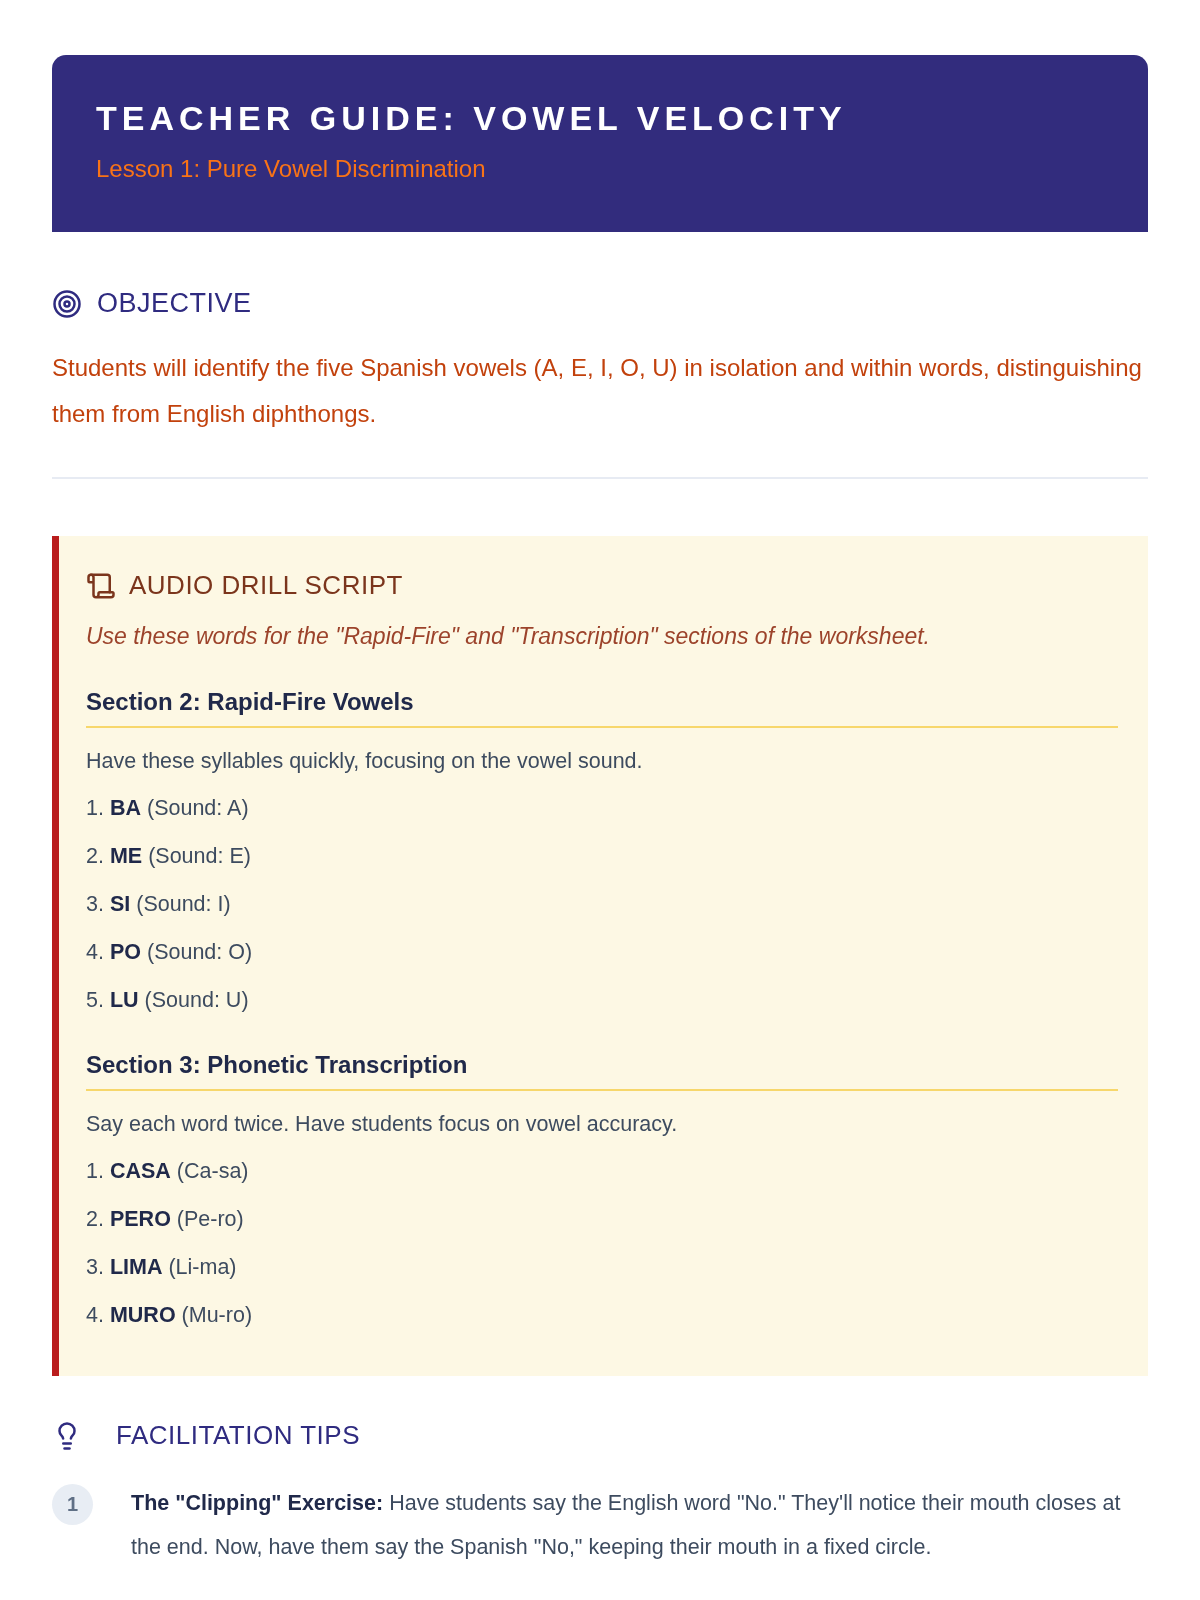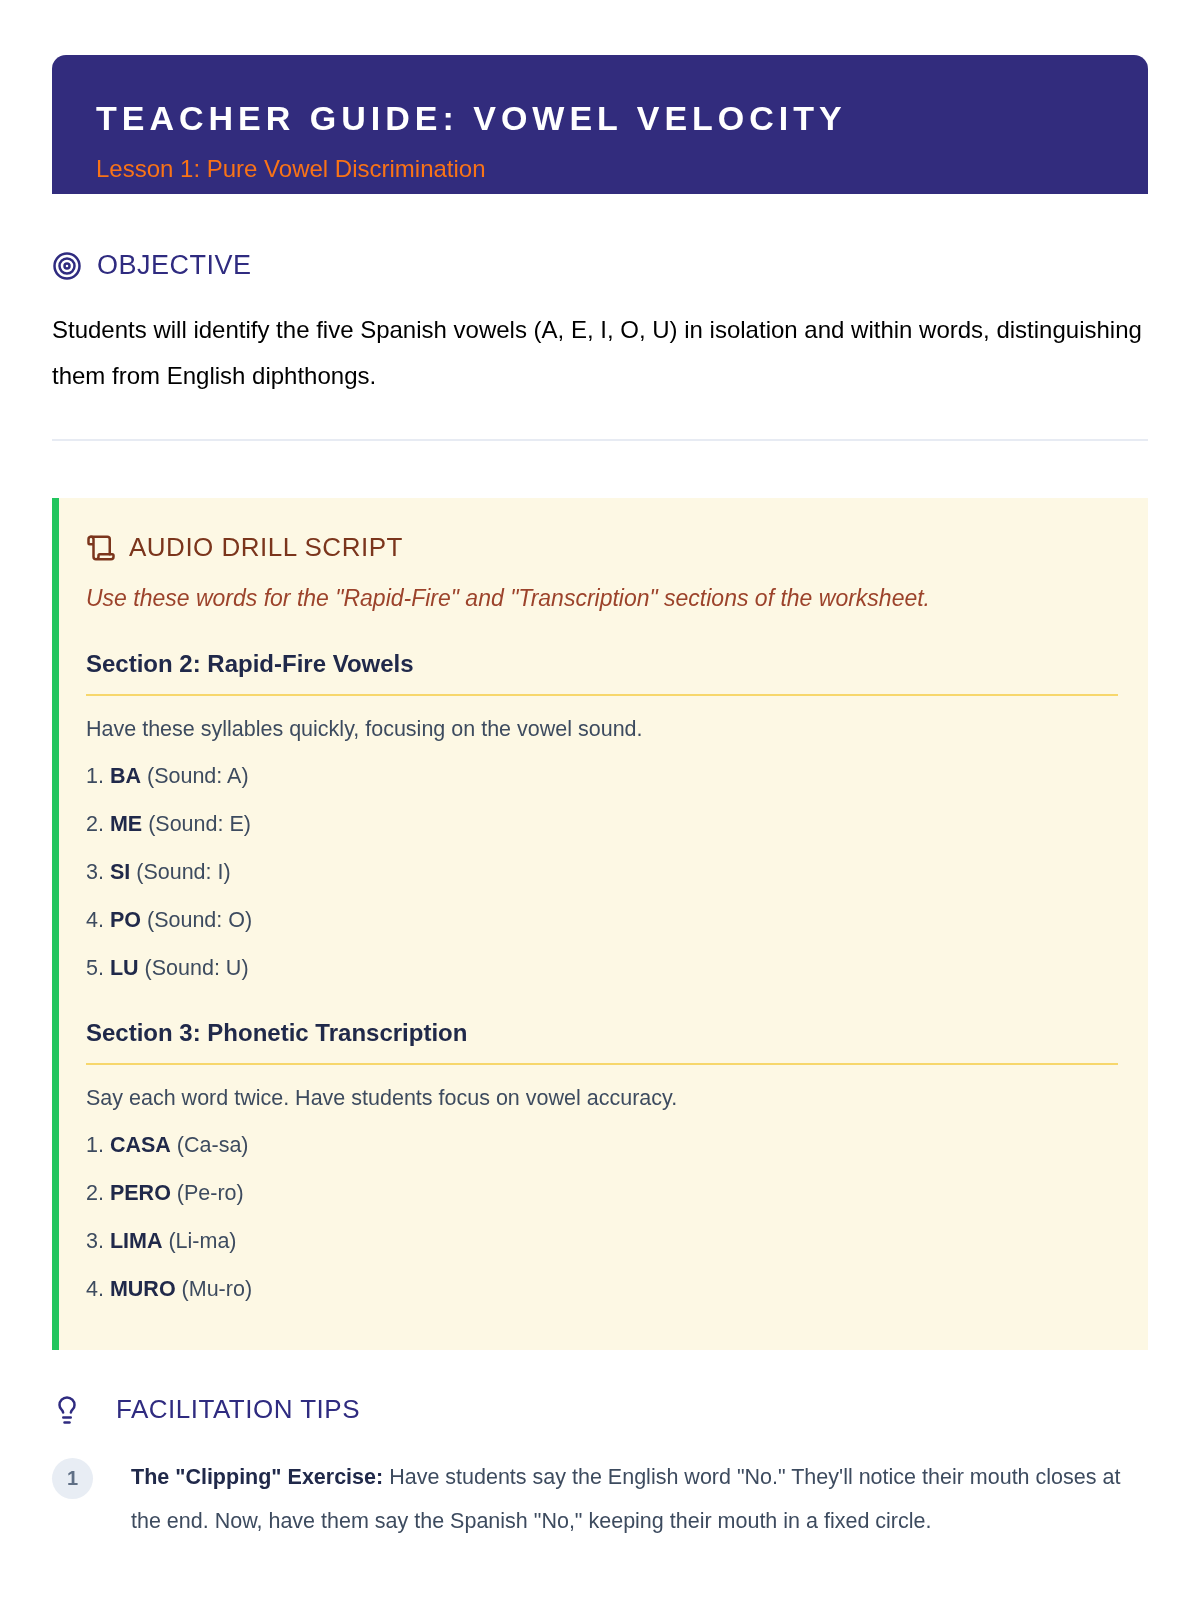--- a/index.html
+++ b/index.html
@@ -9,21 +9,21 @@
     background: #ffffff;
     font-family: "Liberation Sans", sans-serif;
     color: #3d4b5f;
   }
   .page { padding: 55px 52px 0; }
 
   
   .hero {
     background: #322c7d;
     border-radius: 14px 14px 0 0;
-    height: 139px;
+    height: 177px;
     padding: 44px 44px 0;
   }
   .hero h1 {
     margin: 0;
     font-size: 34px;
     font-weight: bold;
     letter-spacing: 5px;
     color: #ffffff;
   }
   .hero-sub {
@@ -40,43 +40,43 @@
     font-size: 27px; font-weight: normal; letter-spacing: 0.5px;
   }
   .sec-h .icon { display: inline-flex; align-items: center; }
   .indigo { color: #2f2b80; }
 
   .objective { margin-top: 56px; }
   .body-text {
     margin: 26px 0 0;
     font-size: 24px;
     line-height: 46px;
-    color: #000000;
+    color: #c2410c;
   }
 
   .divider { border: none; border-top: 2px solid #e7ebf3; margin: 40px 0 0; }
 
   
   .drill-box {
     margin-top: 57px;
     background: #fdf8e4;
-    border-left: 7px solid #22c55e;
+    border-left: 7px solid #b91c1c;
     padding: 34px 30px 48px 27px;
   }
   .drill-box .sec-h { font-size: 26px; color: #7b351c; gap: 13px; }
   .drill-note {
     margin: 22px 0 0;
     font-style: italic;
     font-size: 23px;
     color: #9c432b;
   }
   .drill-section { margin-top: 38px; }
   .drill-section h3 {
     margin: 0;
-    padding-bottom: 16px;
+    padding-bottom: 10px;
     border-bottom: 2px solid #f7d76b;
     font-size: 24px;
     color: #20294a;
   }
   .body-sm { margin: 21px 0 0; font-size: 21.5px; color: #3d4b5f; }
   .drill-list { margin-top: 22px; }
   .drill-item { font-size: 21.5px; color: #3d4b5f; margin-top: 23px; }
   .drill-item:first-child { margin-top: 0; }
   .drill-item b { color: #20294a; }
 

